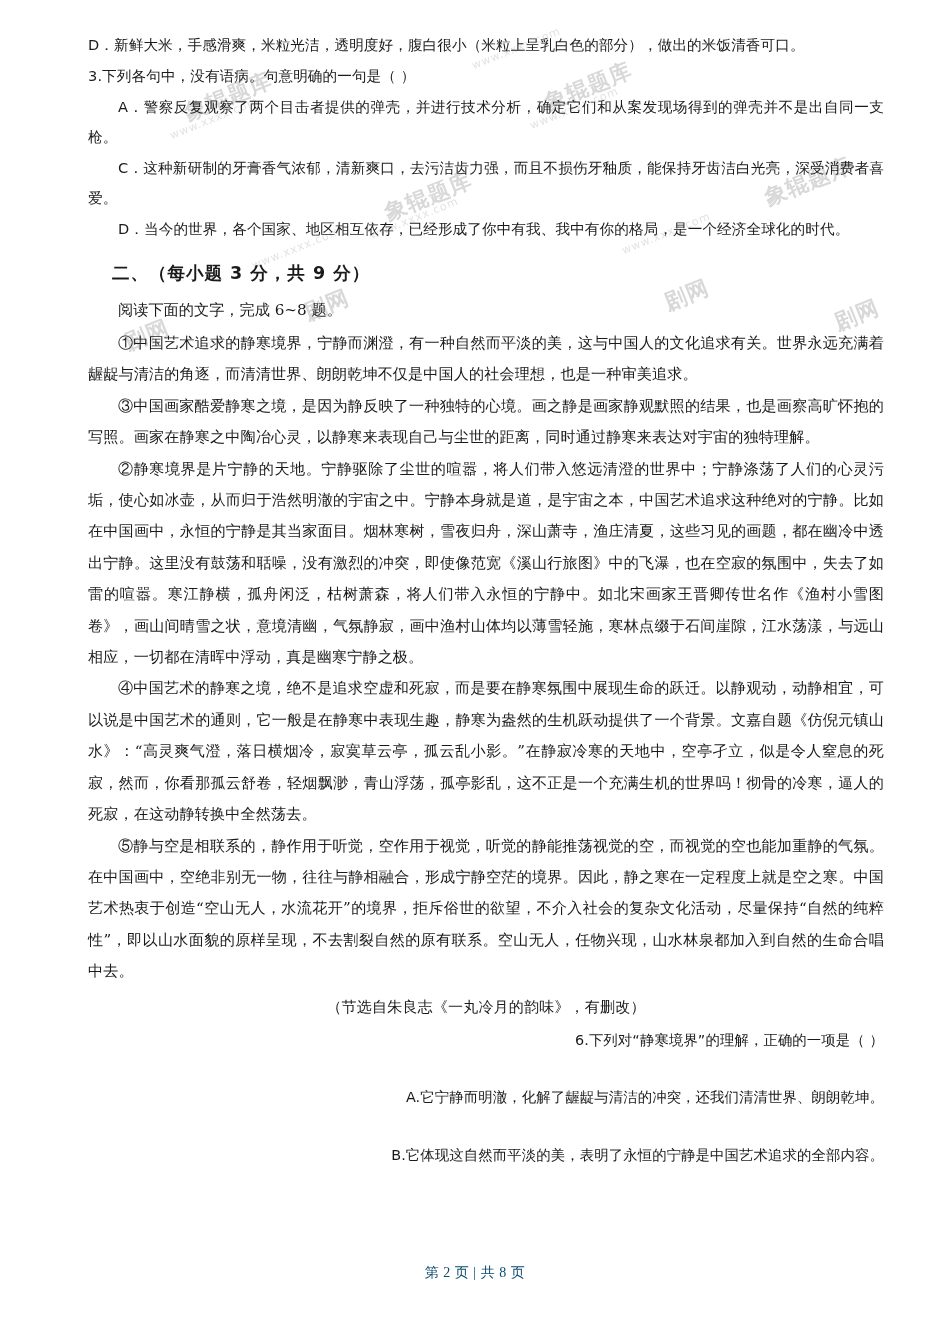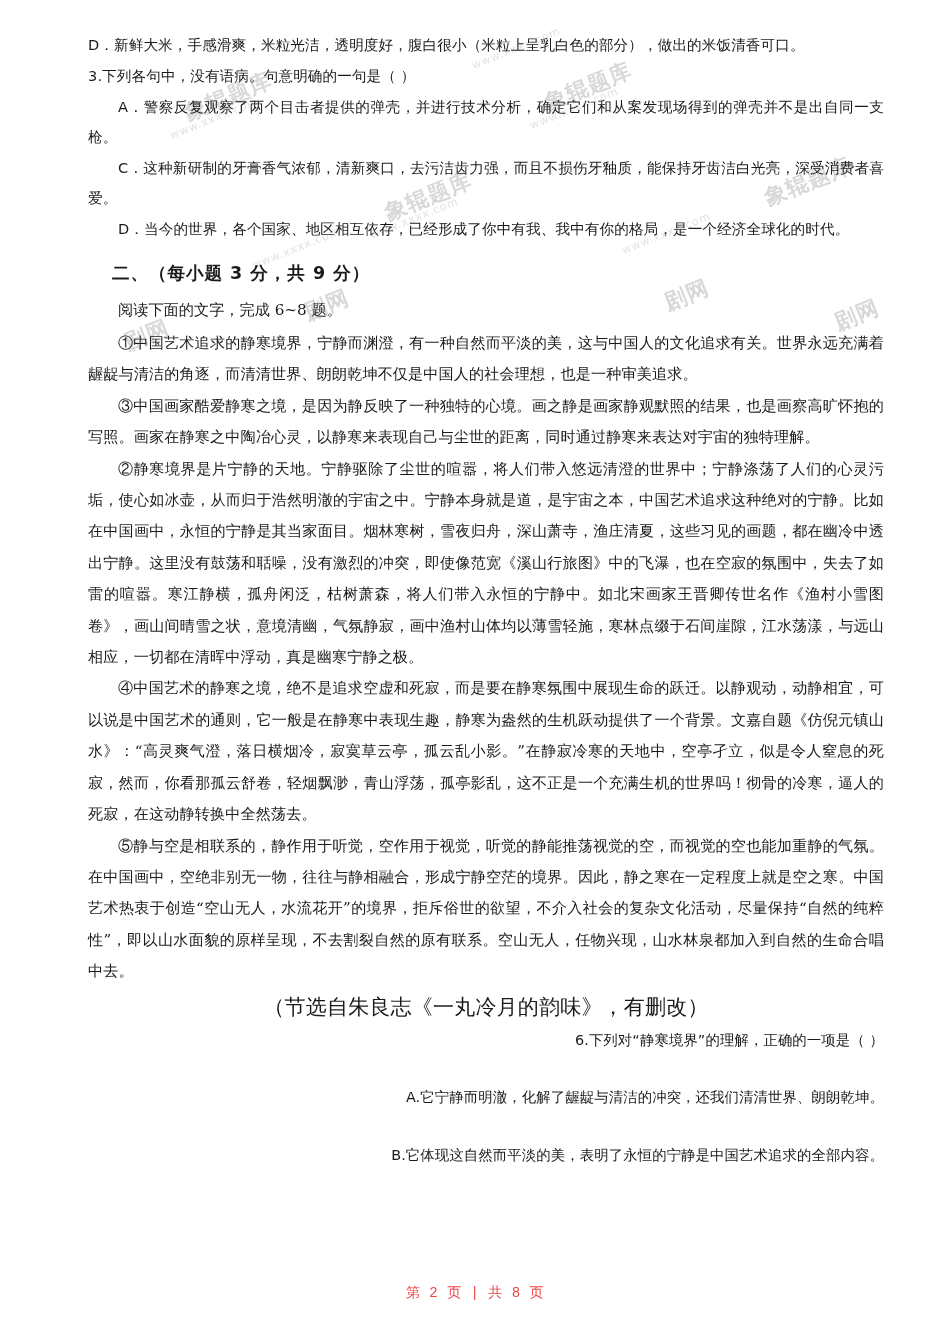--- a/index.html
+++ b/index.html
@@ -86,46 +86,46 @@
     font-size: 15.1px;
     line-height: 31.4px;
     margin: 0;
     text-align: justify;
     text-justify: inter-ideograph;
     text-indent: 30px;
     letter-spacing: .15px;
   }
 
   .source {
-    font-size: 21px;
+    font-size: 15px;
     line-height: 32px;
     text-align: center;
     margin: 3px 0 2px 0;
     letter-spacing: .2px;
   }
 
   .qstem, .opt {
     font-family: "DejaVu Sans", "Liberation Sans", sans-serif;
     font-size: 14.4px;
     line-height: 30.5px;
     margin: 0;
     letter-spacing: .1px;
   }
   .qstem { text-indent: 18px; text-align: right; }
   .opt   { text-indent: 0; margin-top: 27px; }
 
   #footer {
     position: absolute;
     left: 0;
     right: 0;
-    bottom: 42px;
+    bottom: 62px;
     text-align: center;
-    font-family: Liberation Mono, monospace;
+    font-family: Liberation Serif, serif;
     font-size: 14px;
-    color: #ef4444;
+    color: #0c4a6e;
     z-index: 3;
     letter-spacing: .5px;
   }
 </style>
 </head>
 <body>
 
 <div id="watermarks">
   <span class="wm big" style="left:180px;  top:100px;">象辊题库</span>
   <span class="wm small" style="left:168px;  top:130px;">www.xxxx.com</span>

